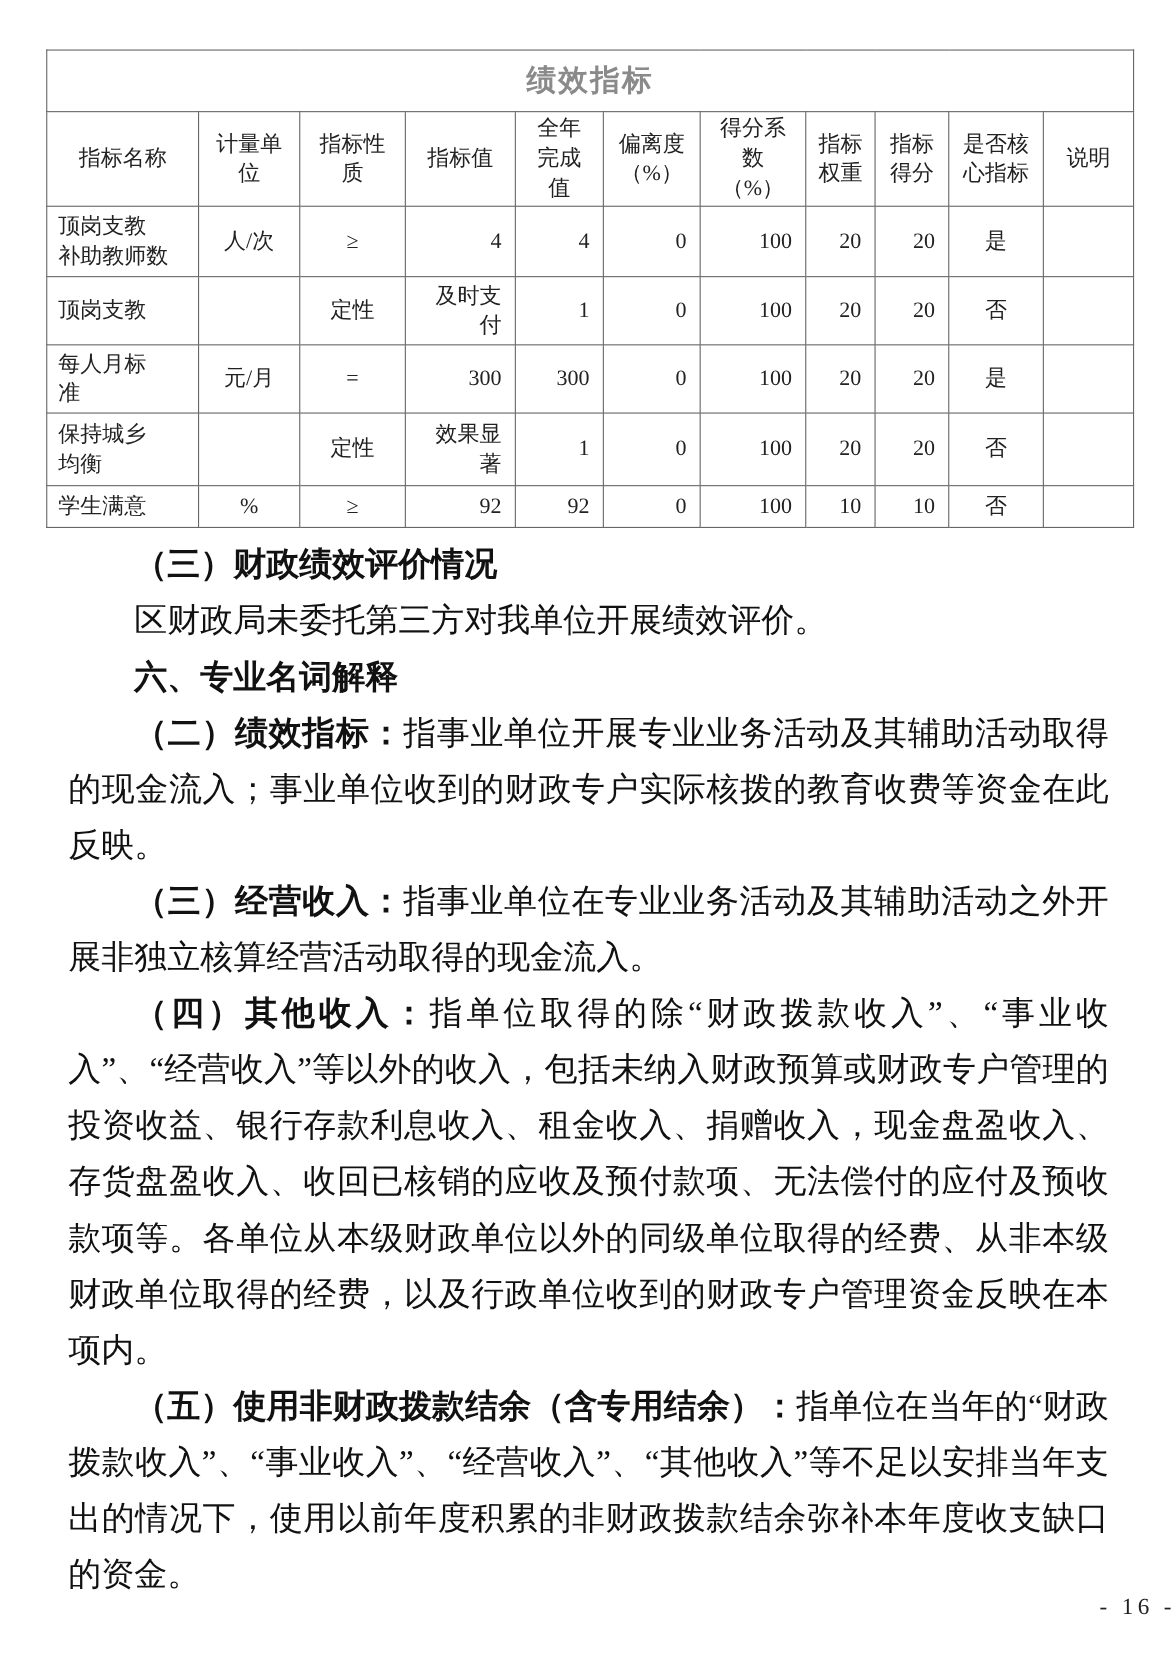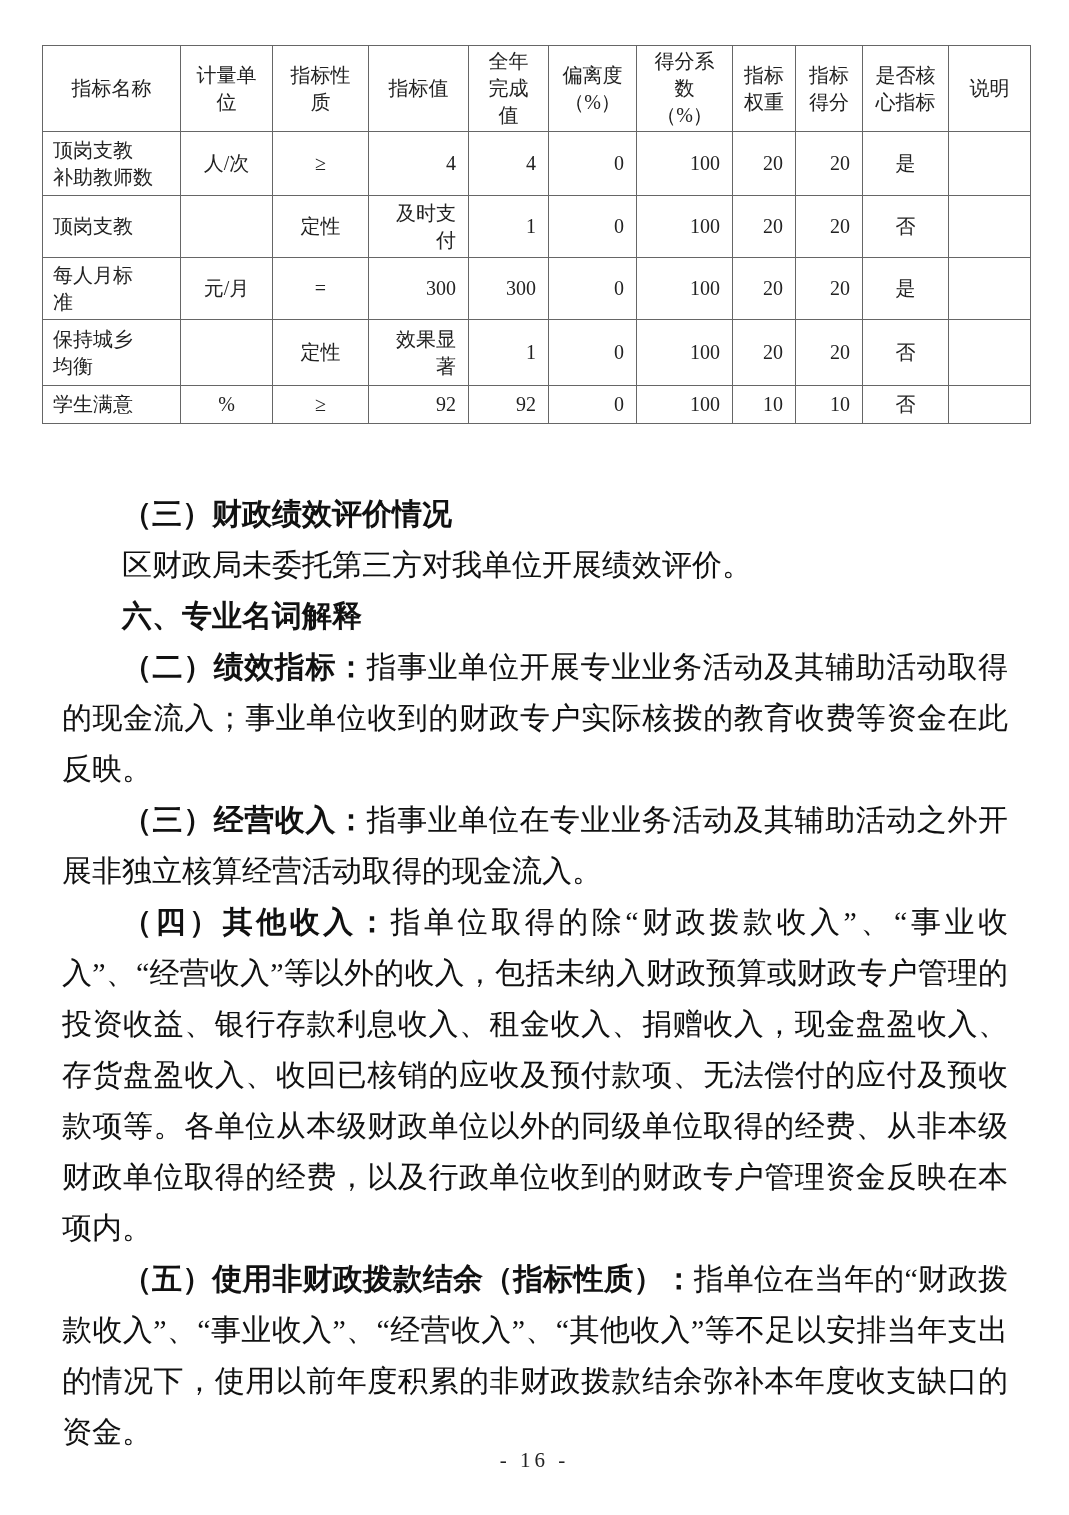--- a/index.html
+++ b/index.html
@@ -72,21 +72,21 @@
   .hei-heading {
     font-family: "Liberation Sans", sans-serif;
     font-weight: bold;
     text-indent: 108px;
     text-align: left;
   }
 
   
   .page-footer {
     position: absolute; left: 0; top: 1448px; width: 100%;
-    text-align: center;
+    text-align: right;
     font-size: 21px;
     color: #222;
     letter-spacing: 4px;
   }
 </style>
 </head>
 <body>
 
 <table class="perf-table">
   <colgroup>
@@ -97,20 +97,23 @@
     <col style="width:80px">
       <col style="width:88px">
       <col style="width:96px">
       <col style="width:63px">
     <col style="width:67px">
       <col style="width:86px">
       <col style="width:82px">
   </colgroup>
   <thead>
     <tr>
+      <th class="title-cell" colspan="11">绩效指标</th>
+    </tr>
+    <tr>
       <th>指标名称</th>
       <th>计量单位</th>
       <th>指标性质</th>
       <th>指标值</th>
       <th>全年完成值</th>
       <th>偏离度（%）</th>
       <th>得分系数（%）</th>
       <th>指标权重</th>
       <th>指标得分</th>
       <th>是否核心指标</th>
@@ -191,16 +194,16 @@
   </tbody>
 </table>
 
 <div class="body-text">
   <p class="kai-heading">（三）财政绩效评价情况</p>
   <p>区财政局未委托第三方对我单位开展绩效评价。</p>
   <p class="hei-heading">六、专业名词解释</p>
   <p><b>（二）绩效指标：</b><span>指事业单位开展专业业务活动及其辅助活动取得的现金流入；事业单位收到的财政专户实际核拨的教育收费等资金在此反映。</span></p>
   <p><b>（三）经营收入：</b><span>指事业单位在专业业务活动及其辅助活动之外开展非独立核算经营活动取得的现金流入。</span></p>
   <p><b>（四）其他收入：</b><span>指单位取得的除“财政拨款收入”、“事业收入”、“经营收入”等以外的收入，包括未纳入财政预算或财政专户管理的投资收益、银行存款利息收入、租金收入、捐赠收入，现金盘盈收入、存货盘盈收入、收回已核销的应收及预付款项、无法偿付的应付及预收款项等。各单位从本级财政单位以外的同级单位取得的经费、从非本级财政单位取得的经费，以及行政单位收到的财政专户管理资金反映在本项内。</span></p>
-  <p><b>（五）使用非财政拨款结余（指标性质）：</b><span>指单位在当年的“财政拨款收入”、“事业收入”、“经营收入”、“其他收入”等不足以安排当年支出的情况下，使用以前年度积累的非财政拨款结余弥补本年度收支缺口的资金。</span></p>
+  <p><b>（五）使用非财政拨款结余（含专用结余）：</b><span>指单位在当年的“财政拨款收入”、“事业收入”、“经营收入”、“其他收入”等不足以安排当年支出的情况下，使用以前年度积累的非财政拨款结余弥补本年度收支缺口的资金。</span></p>
 </div>
 
 <div class="page-footer">- 16 -</div>
 
 </body></html>

